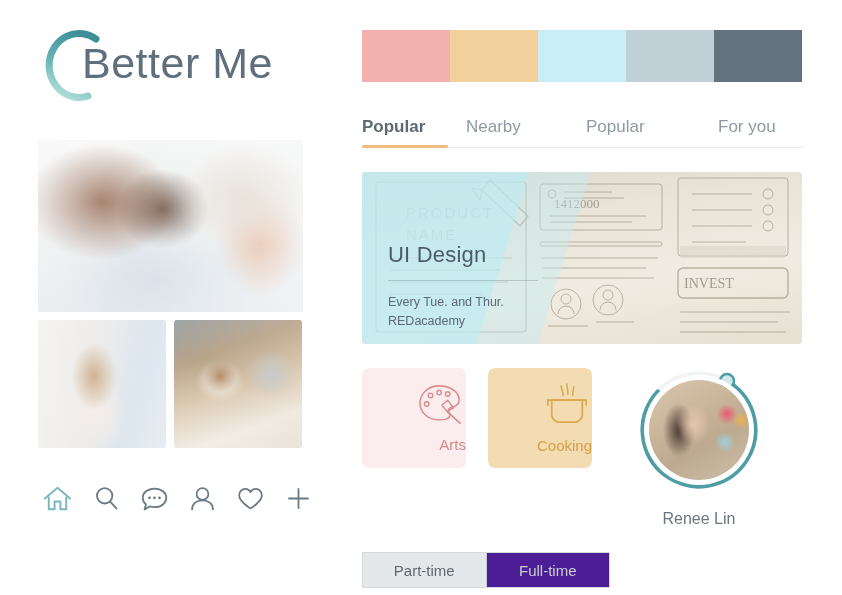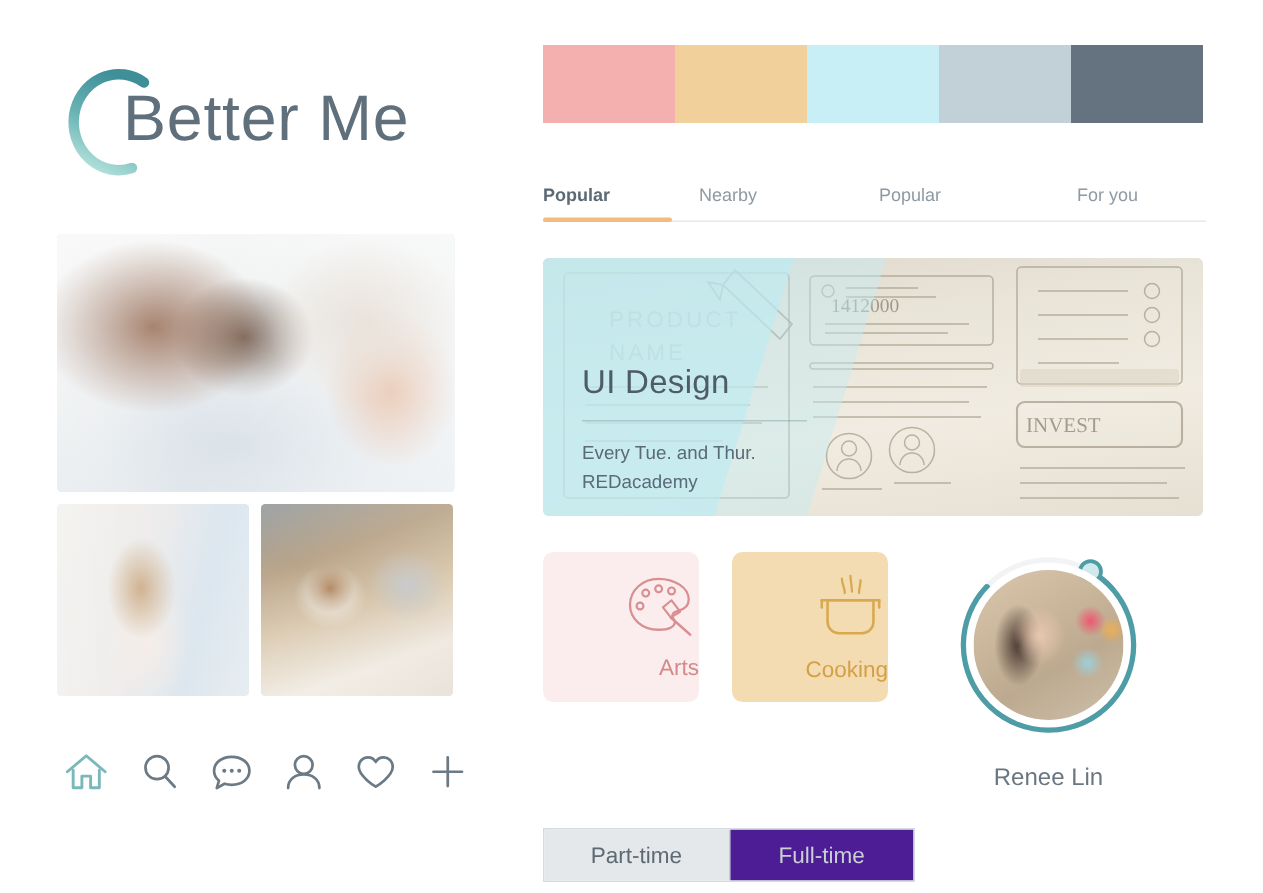--- a/index.html
+++ b/index.html
@@ -16,21 +16,21 @@
     position: relative;
     width: 842px;
     height: 595px;
     background: #ffffff;
   }
 
   
   .left-col {
     position: absolute;
     left: 38px;
-    top: 30px;
+    top: 14px;
     width: 268px;
   }
 
   .brand {
     position: relative;
     height: 98px;
     display: flex;
     align-items: center;
   }
   .brand-mark {
@@ -152,21 +152,21 @@
   .tabs {
     position: relative;
     display: flex;
     align-items: flex-end;
     gap: 0;
     margin-top: 28px;
     height: 38px;
     border-bottom: 1px solid #e6e9ea;
   }
   .tab {
-    font-size: 12px;
+    font-size: 17px;
     color: #8e9aa3;
     padding: 0 0 10px 0;
     position: relative;
   }
   .tab-0 { width: 104px; }
   .tab-1 { width: 120px; }
   .tab-2 { width: 132px; }
   .tab-3 { width: 86px; }
   .tab.active {
     color: #5c6a75;

